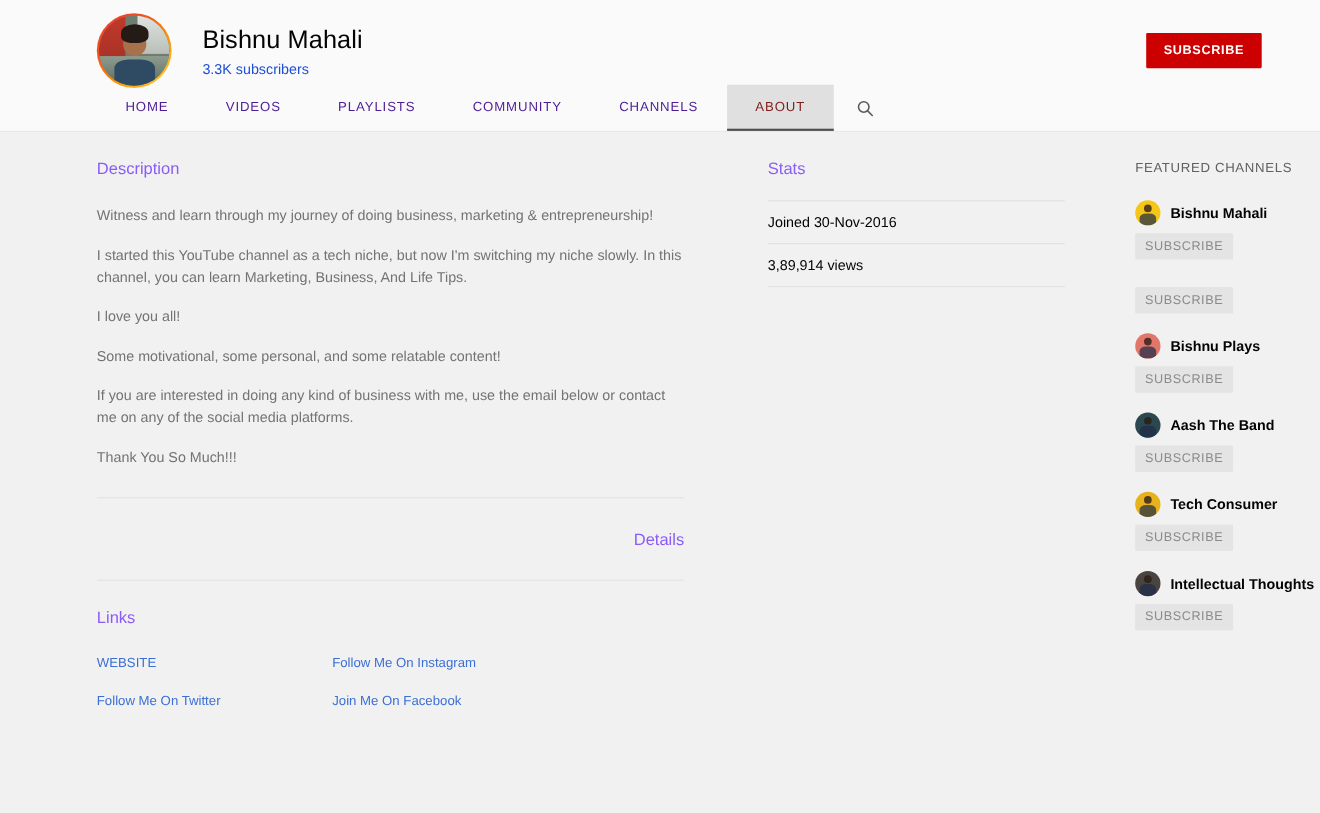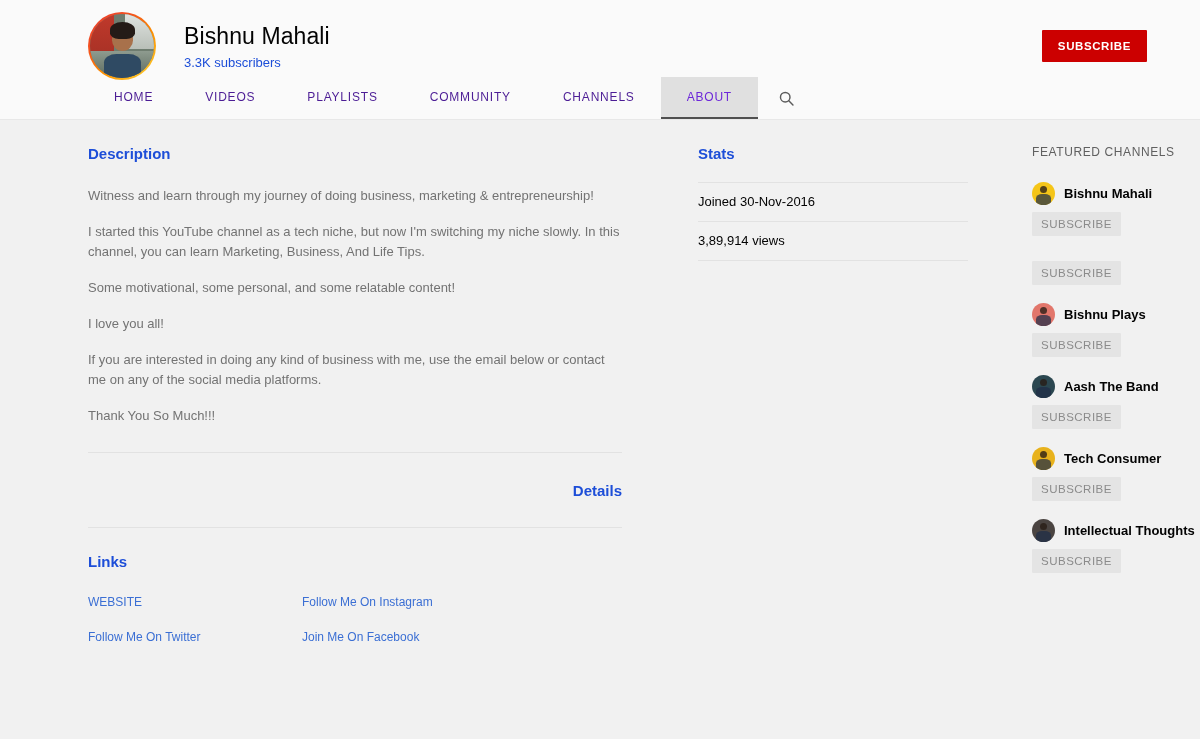--- a/index.html
+++ b/index.html
@@ -130,21 +130,21 @@
     color: #4c1d95;
     text-transform: uppercase;
     cursor: pointer;
     border-bottom: 2px solid transparent;
     white-space: nowrap;
     min-width: 86px;
   }
 
   .tab.active {
     background: #e0e0e0;
-    color: #6d28d9;
+    color: #7f1d1d;
     border-bottom: 2px solid #4f4f4f;
   }
 
   .tab-search {
     display: flex;
     align-items: center;
     justify-content: center;
     width: 56px;
     cursor: pointer;
   }
@@ -157,22 +157,22 @@
     padding-right: 16px;
     padding-top: 24px;
   }
 
   .col-about { width: 534px; flex: none; }
   .col-stats { width: 346px; flex: none; padding-left: 76px; }
   .col-featured { width: 220px; flex: none; padding-left: 64px; }
 
   .section-title {
     font-size: 15px;
-    font-weight: 700;
-    color: #1d4ed8;
+    font-weight: 400;
+    color: #8b5cf6;
     line-height: 20px;
   }
 
   
   .description { margin-top: 22px; }
   .description p {
     font-size: 13px;
     line-height: 20px;
     color: #737373;
     margin-bottom: 16px;
@@ -337,22 +337,22 @@
 
 <div class="page">
 
   <div class="col-about">
 
     <div>
       <div class="section-title">Description</div>
       <div class="description">
         <p>Witness and learn through my journey of doing business, marketing &amp; entrepreneurship!</p>
         <p>I started this YouTube channel as a tech niche, but now I'm switching my niche slowly. In this channel, you can learn Marketing, Business, And Life Tips.</p>
+        <p>I love you all!</p>
         <p>Some motivational, some personal, and some relatable content!</p>
-        <p>I love you all!</p>
         <p>If you are interested in doing any kind of business with me, use the email below or contact me on any of the social media platforms.</p>
         <p>Thank You So Much!!!</p>
       </div>
     </div>
 
     <div class="divider"></div>
 
     <div class="details">
       <div class="section-title">Details</div>
     </div>

